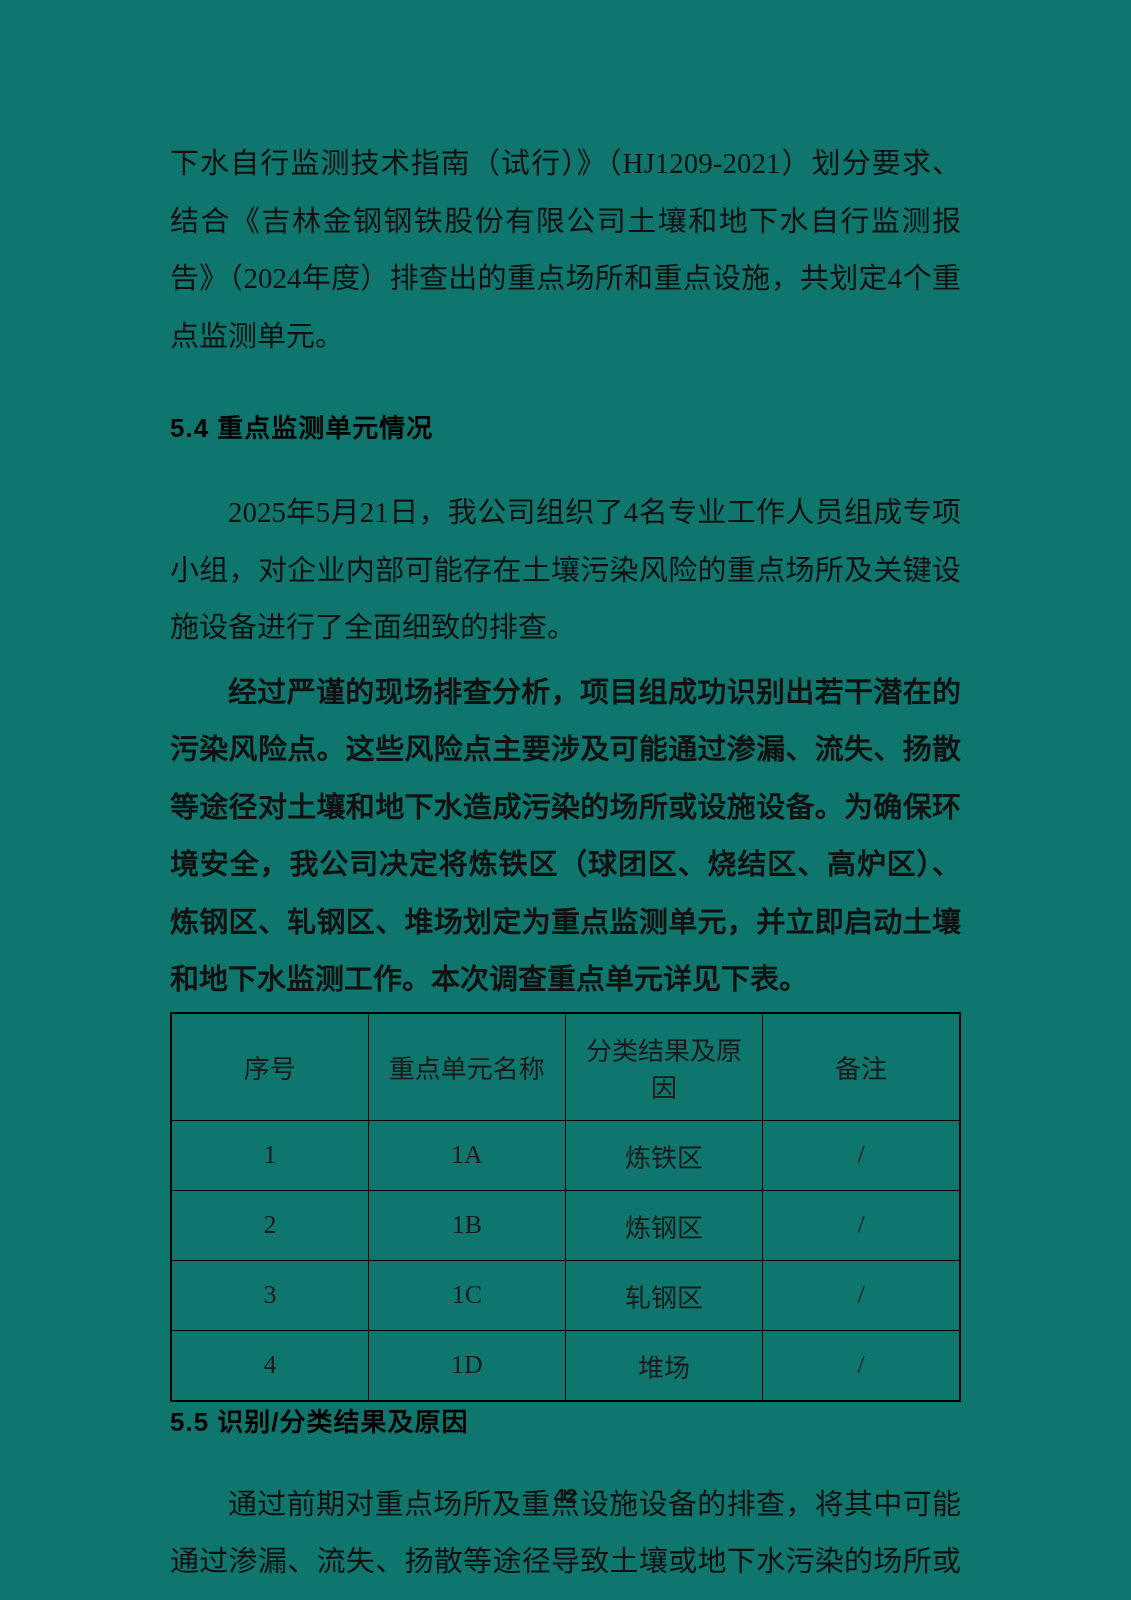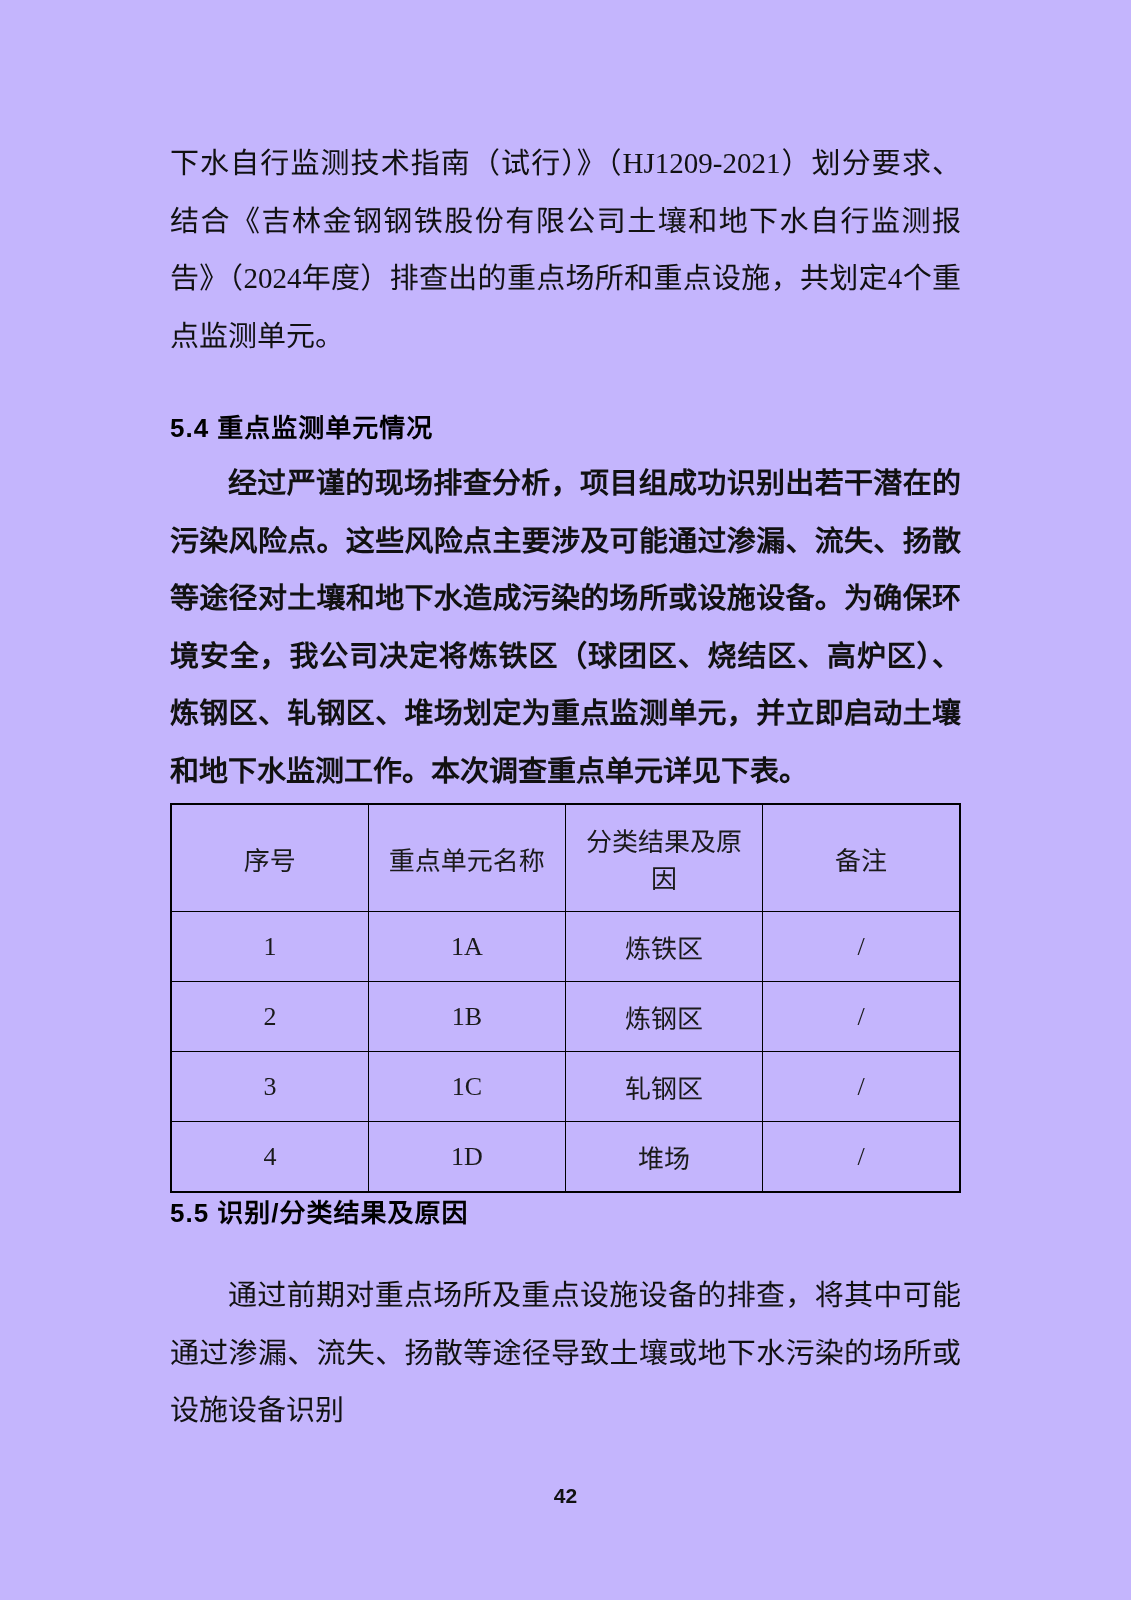--- a/index.html
+++ b/index.html
@@ -4,21 +4,21 @@
 <style>
   html, body {
     margin: 0;
     padding: 0;
     background: #ffffff;
   }
   .page {
     position: relative;
     width: 1131px;
     height: 1600px;
-    background: #c4b5fd;
+    background: #0f766e;
     box-sizing: border-box;
     padding: 135px 170px 0 170px;
     overflow: hidden;
     color: #000000;
   }
   .body-text {
     font-family: "Liberation Serif", "DejaVu Serif", serif;
     font-size: 29px;
     line-height: 57.5px;
     text-align: justify;
@@ -85,20 +85,21 @@
 </style>
 </head>
 <body>
 
 <div class="page">
 
   <p class="body-text">下水自行监测技术指南（试行）》（HJ1209-2021）划分要求、结合《吉林金钢钢铁股份有限公司土壤和地下水自行监测报告》（2024年度）排查出的重点场所和重点设施，共划定4个重点监测单元。</p>
 
   <h2 class="section-heading heading-54">5.4  重点监测单元情况</h2>
 
+  <p class="body-text indent para-2025">2025年5月21日，我公司组织了4名专业工作人员组成专项小组，对企业内部可能存在土壤污染风险的重点场所及关键设施设备进行了全面细致的排查。</p>
 
   <p class="body-text indent para-survey">经过严谨的现场排查分析，项目组成功识别出若干潜在的污染风险点。这些风险点主要涉及可能通过渗漏、流失、扬散等途径对土壤和地下水造成污染的场所或设施设备。为确保环境安全，我公司决定将炼铁区（球团区、烧结区、高炉区）、炼钢区、轧钢区、堆场划定为重点监测单元，并立即启动土壤和地下水监测工作。本次调查重点单元详见下表。</p>
 
 
   <table class="units-table">
     <thead>
       <tr>
         <th>序号</th>
         <th>重点单元名称</th>
         <th>分类结果及原因</th>

